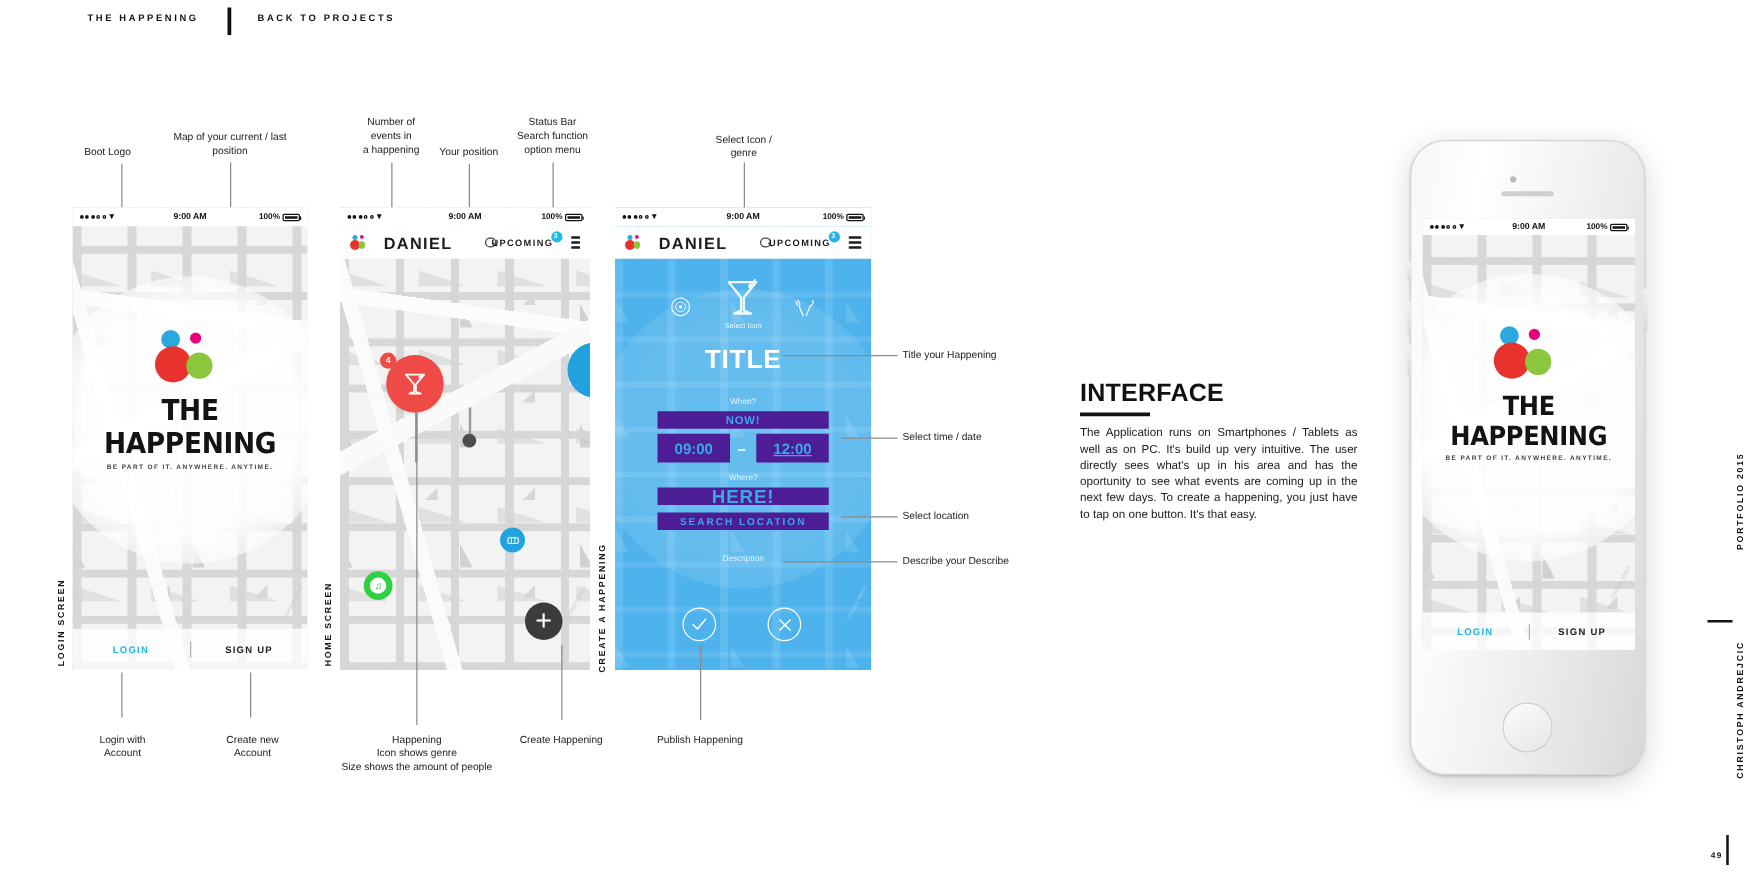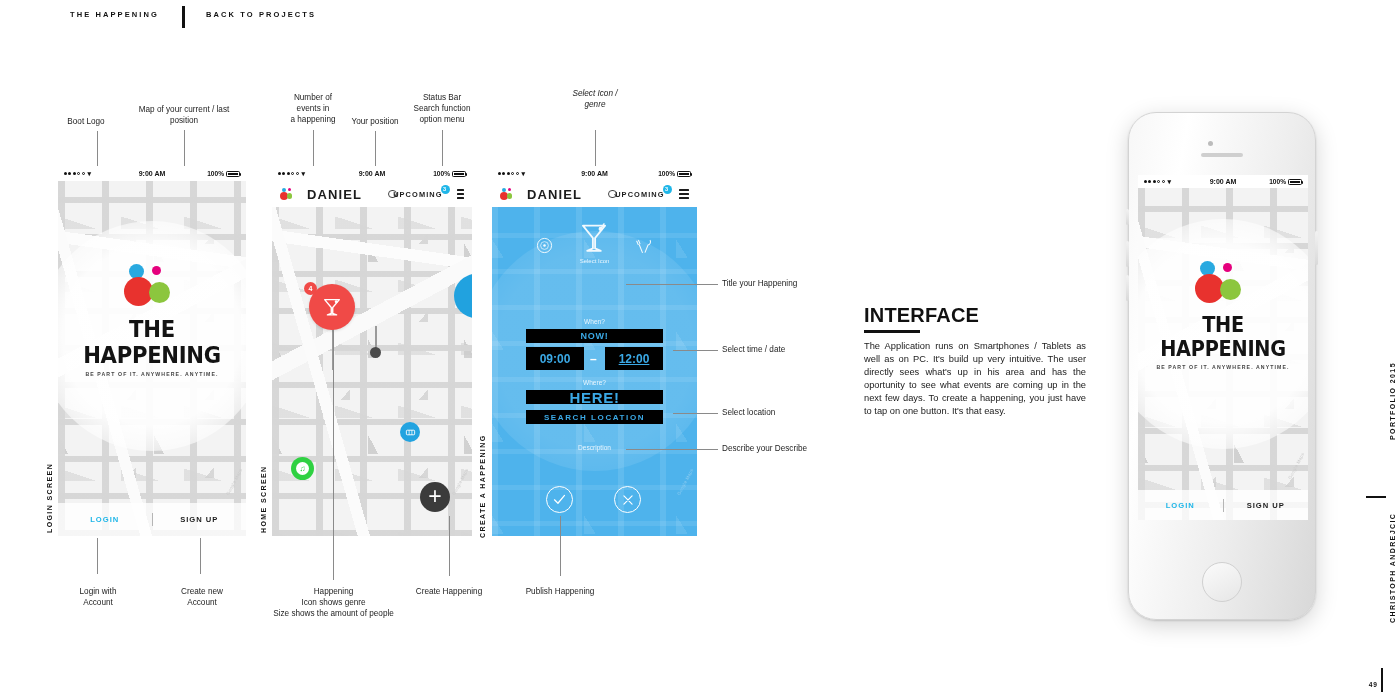--- a/index.html
+++ b/index.html
@@ -172,21 +172,21 @@
   }
   .icon-row { position: absolute; left: 0; width: 100%; display: flex; justify-content: center; align-items: flex-end; gap: 26px; }
   .ci { opacity: .92; }
   .select-icon-label { position:absolute; left:0; width:100%; text-align:center; font-size: 6px; color:#eaf6fe; }
   .title-text {
     position: absolute; left: 0; width: 100%; text-align: center;
     font-size: 21px; font-weight: bold; letter-spacing: .6px; color: #ffffff;
   }
   .field-label { position:absolute; left:0; width:100%; text-align:center; font-size: 6.6px; color:#e9f6ff; }
   .fld {
-    position: absolute; background: #000000; height: 14px;
+    position: absolute; background: #4c1d95; height: 14px;
     display: flex; align-items: center; justify-content: center;
     color: #3ba9e6; font-weight: bold; letter-spacing: .7px;
   }
   .fld-now { font-size: 9px; }
   .fld-time { font-size: 12px; letter-spacing: 0; }
   .fld-here { font-size: 15px; }
   .fld-search { font-size: 8px; letter-spacing: 1.6px; }
   .time-dash { position:absolute; color:#fff; font-size: 12px; font-weight: bold; }
   .circ-btn {
     position: absolute; width: 27px; height: 27px; border-radius: 50%;
@@ -258,21 +258,21 @@
 <div class="vline" style="left:313px; top:130px; height:160px;"></div>
 
 <div class="anno" style="left:340px; top:116px; width:70px;">Your position</div>
 <div class="vline" style="left:375px; top:131px; height:222px;"></div>
 
 <div class="anno" style="left:398px; top:92px; width:88px; white-space:pre-line;">Status Bar
 Search function
 option menu</div>
 <div class="vline" style="left:442px; top:130px; height:40px;"></div>
 
-<div class="anno" style="left:552px; top:88px; width:86px; white-space:pre-line;font-style:italic;">Select Icon /
+<div class="anno" style="left:552px; top:106px; width:86px; white-space:pre-line;">Select Icon /
 genre</div>
 <div class="vline" style="left:595px; top:130px; height:100px;"></div>
 
 <div class="sidelabel" style="left:46px; top:533px;">LOGIN SCREEN</div>
 
 <div class="screen" style="left:58px; top:166px; width:188px; height:370px;">
   <div class="map-bg"></div>
   <div class="map-roads"></div>
   <div class="map-blob"></div>
   <div class="map-watermark">Google Maps</div>
@@ -442,20 +442,21 @@
       <circle cx="17.4" cy="5.6" r="1.7" fill="#fff"></circle>
       <path d="M17.4 5.6 L20.4 1.2" stroke="#fff" stroke-width="1.1"></path>
     </svg>
     <svg class="ci" width="18" height="18" viewBox="0 0 24 24">
       <path d="M5 3 L5 9 M7.6 3 L7.6 9 M6.3 9 L6.3 21" stroke="#fff" stroke-width="1.4" fill="none" transform="rotate(-22 12 12)"></path>
       <path d="M17 3 C19.4 4.6 19.4 8.4 17 10 L17 21" stroke="#fff" stroke-width="1.4" fill="none" transform="rotate(22 12 12)"></path>
     </svg>
   </div>
   <div class="select-icon-label" style="top:92px;">Select Icon</div>
 
+  <div class="title-text" style="top:110px;">TITLE</div>
 
   <div class="field-label" style="top:152px;">When?</div>
   <div class="fld fld-now" style="left:34px; top:163px; width:137px;">NOW!</div>
 
   <div class="fld fld-time" style="left:34px; top:181px; width:58px; height:23px;">09:00</div>
   <div class="time-dash" style="left:98px; top:186px;">–</div>
   <div class="fld fld-time" style="left:113px; top:181px; width:58px; height:23px;text-decoration:underline;">12:00</div>
 
   <div class="field-label" style="top:213px;">Where?</div>
   <div class="fld fld-here" style="left:34px; top:224px; width:137px;">HERE!</div>

